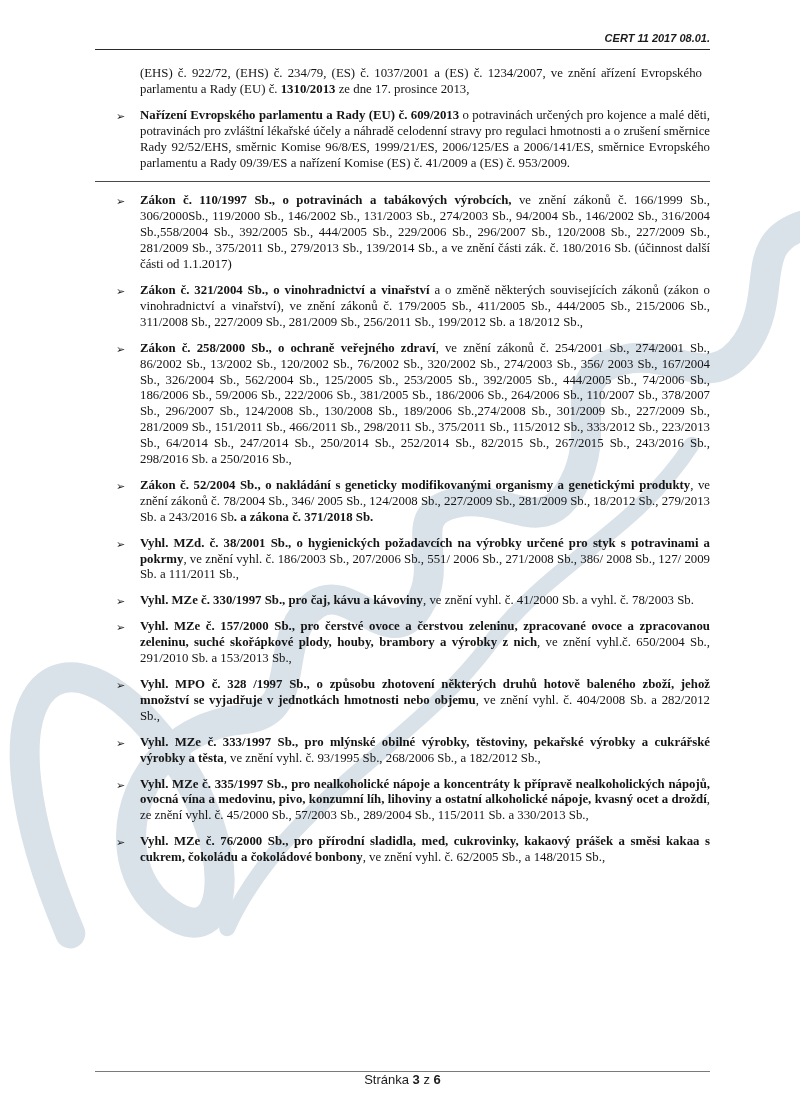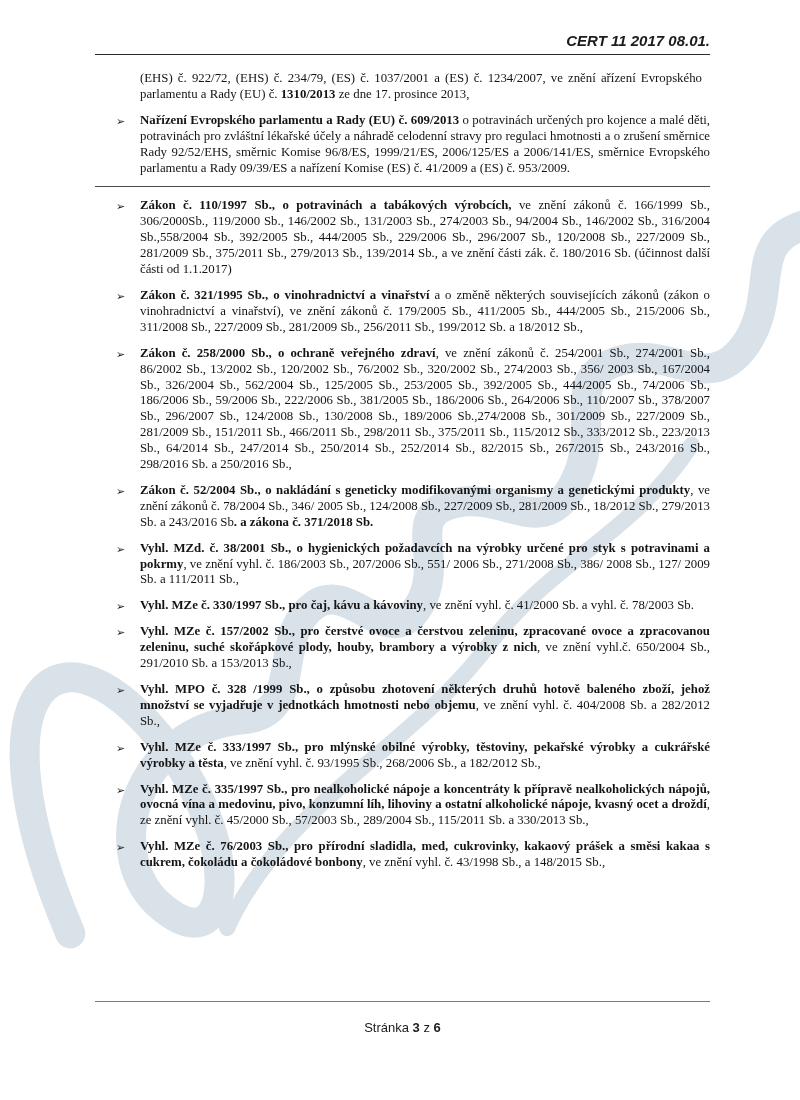--- a/index.html
+++ b/index.html
@@ -6,38 +6,38 @@
   body{
     width:800px;height:1100px;background:#ffffff;position:relative;overflow:hidden;
     font-family:"Liberation Serif",serif;color:#141414;
   }
   .watermark-svg{position:absolute;left:0;top:0;z-index:0;pointer-events:none;}
   .page-inner{position:relative;z-index:1;}
   .header{
     margin:0 90px 0 95px;padding-top:32px;padding-bottom:5px;
     text-align:right;border-bottom:1px solid #2a2a2a;
     font-family:"Liberation Sans",sans-serif;font-style:italic;font-weight:bold;
-    font-size:15px;letter-spacing:0px;color:#1c1c1c;
+    font-size:11px;letter-spacing:0px;color:#1c1c1c;
   }
   .content{
     margin:0 90px 0 95px;padding-top:16px;
     font-size:12.8px;line-height:15.9px;text-align:justify;
   }
   .intro{margin:0 8px 10px 45px;}
   .item{position:relative;margin-bottom:10px;}
   .item .arrow{
     position:absolute;left:21px;top:1px;font-size:11px;
     font-family:"DejaVu Sans",sans-serif;color:#1a1a1a;
   }
   .item .itext{margin-left:45px;}
   .b{font-weight:bold;}
   .rule{border:none;border-top:1px solid #4a4a4a;margin:9px 0 11px 0;height:0;}
   .footer{
-    position:absolute;left:95px;right:90px;top:1001px;z-index:1;
-    border-top:1px solid #7a7a7a;padding-top:18px;text-align:center;
+    position:absolute;left:95px;right:90px;top:1071px;z-index:1;
+    border-top:1px solid #7a7a7a;padding-top:0;text-align:center;
     font-family:"Liberation Sans",sans-serif;font-size:13px;color:#1c1c1c;
   }
 </style>
 </head>
 <body>
 
 <svg class="watermark-svg" width="800" height="1100" viewBox="0 0 800 1100" aria-hidden="true">
   <g transform="rotate(-36 380 560)" fill="none" stroke-linecap="round" stroke-linejoin="round">
     <path class="wm-stroke" stroke-width="30" d="M -90 680 C -30 420 95 405 98 590 C 100 715 18 805 -2 706 C -14 628 85 555 175 608 C 232 642 245 556 302 558 C 345 560 332 642 384 620 C 434 600 424 536 474 558 C 524 580 522 642 582 612 C 642 582 632 518 692 540 C 742 558 742 622 804 600 C 862 578 862 516 924 540" stroke="#d9e1e9"></path>
     <path class="wm-stroke" stroke-width="16" d="M 40 768 C 160 700 300 730 420 692 C 520 662 600 688 700 650" stroke="#d9e1e9"></path>
@@ -63,57 +63,57 @@
 
     <hr class="rule">
 
     <div>
         <div class="item">
           <span class="arrow">➢</span>
           <div class="itext"><span class="b">Zákon č. 110/1997 Sb., o potravinách a tabákových výrobcích,</span><span> ve znění zákonů č. 166/1999 Sb., 306/2000Sb., 119/2000 Sb., 146/2002 Sb., 131/2003 Sb., 274/2003 Sb., 94/2004 Sb., 146/2002 Sb., 316/2004 Sb.,558/2004 Sb., 392/2005 Sb., 444/2005 Sb., 229/2006 Sb., 296/2007 Sb., 120/2008 Sb., 227/2009 Sb., 281/2009 Sb., 375/2011 Sb., 279/2013 Sb., 139/2014 Sb., a ve znění části zák. č. 180/2016 Sb. (účinnost další části od 1.1.2017)</span></div>
         </div>
         <div class="item">
           <span class="arrow">➢</span>
-          <div class="itext"><span class="b">Zákon č. 321/1995 Sb., o vinohradnictví a vinařství</span><span> a o změně některých souvisejících zákonů (zákon o vinohradnictví a vinařství), ve znění zákonů č. 179/2005 Sb., 411/2005 Sb., 444/2005 Sb., 215/2006 Sb., 311/2008 Sb., 227/2009 Sb., 281/2009 Sb., 256/2011 Sb., 199/2012 Sb. a 18/2012 Sb.,</span></div>
+          <div class="itext"><span class="b">Zákon č. 321/2004 Sb., o vinohradnictví a vinařství</span><span> a o změně některých souvisejících zákonů (zákon o vinohradnictví a vinařství), ve znění zákonů č. 179/2005 Sb., 411/2005 Sb., 444/2005 Sb., 215/2006 Sb., 311/2008 Sb., 227/2009 Sb., 281/2009 Sb., 256/2011 Sb., 199/2012 Sb. a 18/2012 Sb.,</span></div>
         </div>
         <div class="item">
           <span class="arrow">➢</span>
           <div class="itext"><span class="b">Zákon č. 258/2000 Sb., o ochraně veřejného zdraví</span><span>, ve znění zákonů č. 254/2001 Sb., 274/2001 Sb., 86/2002 Sb., 13/2002 Sb., 120/2002 Sb., 76/2002 Sb., 320/2002 Sb., 274/2003 Sb.,  356/ 2003 Sb., 167/2004 Sb., 326/2004 Sb.,  562/2004 Sb., 125/2005 Sb., 253/2005 Sb., 392/2005 Sb.,  444/2005 Sb., 74/2006 Sb., 186/2006 Sb., 59/2006 Sb., 222/2006 Sb., 381/2005 Sb., 186/2006 Sb., 264/2006 Sb., 110/2007 Sb., 378/2007 Sb.,  296/2007 Sb., 124/2008 Sb., 130/2008 Sb., 189/2006 Sb.,274/2008 Sb., 301/2009 Sb., 227/2009 Sb., 281/2009 Sb., 151/2011 Sb., 466/2011 Sb., 298/2011 Sb., 375/2011 Sb., 115/2012 Sb., 333/2012 Sb., 223/2013 Sb., 64/2014 Sb., 247/2014 Sb., 250/2014 Sb., 252/2014 Sb., 82/2015 Sb., 267/2015 Sb., 243/2016 Sb., 298/2016 Sb. a 250/2016 Sb.,</span></div>
         </div>
         <div class="item">
           <span class="arrow">➢</span>
           <div class="itext"><span class="b">Zákon č. 52/2004 Sb., o nakládání s geneticky modifikovanými organismy a genetickými produkty</span><span>, ve znění zákonů č. 78/2004 Sb., 346/ 2005 Sb., 124/2008 Sb., 227/2009 Sb., 281/2009 Sb., 18/2012 Sb., 279/2013 Sb. a 243/2016 Sb</span><span class="b">. a zákona č. 371/2018 Sb.</span></div>
         </div>
         <div class="item">
           <span class="arrow">➢</span>
           <div class="itext"><span class="b">Vyhl. MZd. č. 38/2001 Sb., o hygienických požadavcích na výrobky určené pro styk s potravinami a pokrmy</span><span>, ve znění vyhl. č. 186/2003 Sb., 207/2006 Sb., 551/ 2006 Sb., 271/2008 Sb., 386/ 2008 Sb., 127/ 2009 Sb. a  111/2011 Sb.,</span></div>
         </div>
         <div class="item">
           <span class="arrow">➢</span>
           <div class="itext"><span class="b">Vyhl. MZe č. 330/1997 Sb., pro čaj, kávu a kávoviny</span><span>, ve znění vyhl. č. 41/2000 Sb. a vyhl. č. 78/2003 Sb.</span></div>
         </div>
         <div class="item">
           <span class="arrow">➢</span>
-          <div class="itext"><span class="b">Vyhl. MZe č. 157/2002 Sb., pro čerstvé ovoce a čerstvou zeleninu, zpracované ovoce a zpracovanou zeleninu, suché skořápkové plody, houby, brambory a výrobky z nich</span><span>, ve znění vyhl.č. 650/2004 Sb., 291/2010 Sb. a 153/2013 Sb.,</span></div>
+          <div class="itext"><span class="b">Vyhl. MZe č. 157/2000 Sb., pro čerstvé ovoce a čerstvou zeleninu, zpracované ovoce a zpracovanou zeleninu, suché skořápkové plody, houby, brambory a výrobky z nich</span><span>, ve znění vyhl.č. 650/2004 Sb., 291/2010 Sb. a 153/2013 Sb.,</span></div>
         </div>
         <div class="item">
           <span class="arrow">➢</span>
-          <div class="itext"><span class="b">Vyhl. MPO č. 328 /1999 Sb., o způsobu zhotovení některých druhů hotově baleného zboží, jehož množství se vyjadřuje v jednotkách hmotnosti nebo objemu</span><span>, ve znění vyhl. č. 404/2008 Sb. a 282/2012 Sb.,</span></div>
+          <div class="itext"><span class="b">Vyhl. MPO č. 328 /1997 Sb., o způsobu zhotovení některých druhů hotově baleného zboží, jehož množství se vyjadřuje v jednotkách hmotnosti nebo objemu</span><span>, ve znění vyhl. č. 404/2008 Sb. a 282/2012 Sb.,</span></div>
         </div>
         <div class="item">
           <span class="arrow">➢</span>
           <div class="itext"><span class="b">Vyhl. MZe č. 333/1997 Sb., pro mlýnské obilné výrobky, těstoviny, pekařské výrobky a cukrářské výrobky a těsta</span><span>, ve znění vyhl. č. 93/1995 Sb., 268/2006 Sb., a 182/2012 Sb.,</span></div>
         </div>
         <div class="item">
           <span class="arrow">➢</span>
           <div class="itext"><span class="b">Vyhl. MZe č. 335/1997 Sb., pro nealkoholické nápoje a koncentráty k přípravě nealkoholických nápojů, ovocná vína a medovinu, pivo, konzumní líh, lihoviny a ostatní alkoholické nápoje, kvasný ocet a droždí</span><span>, ze znění vyhl. č. 45/2000 Sb., 57/2003 Sb., 289/2004 Sb., 115/2011 Sb. a 330/2013 Sb.,</span></div>
         </div>
         <div class="item">
           <span class="arrow">➢</span>
-          <div class="itext"><span class="b">Vyhl. MZe č. 76/2003 Sb., pro přírodní sladidla, med, cukrovinky, kakaový prášek a směsi kakaa s cukrem, čokoládu a čokoládové bonbony</span><span>, ve znění vyhl. č. 43/1998 Sb., a 148/2015 Sb.,</span></div>
+          <div class="itext"><span class="b">Vyhl. MZe č. 76/2000 Sb., pro přírodní sladidla, med, cukrovinky, kakaový prášek a směsi kakaa s cukrem, čokoládu a čokoládové bonbony</span><span>, ve znění vyhl. č. 62/2005 Sb., a 148/2015 Sb.,</span></div>
         </div>
       </div>
 
   </div>
 
 </div>
 
 <div class="footer">
   <span>Stránka</span>
   <span class="b">3</span>

